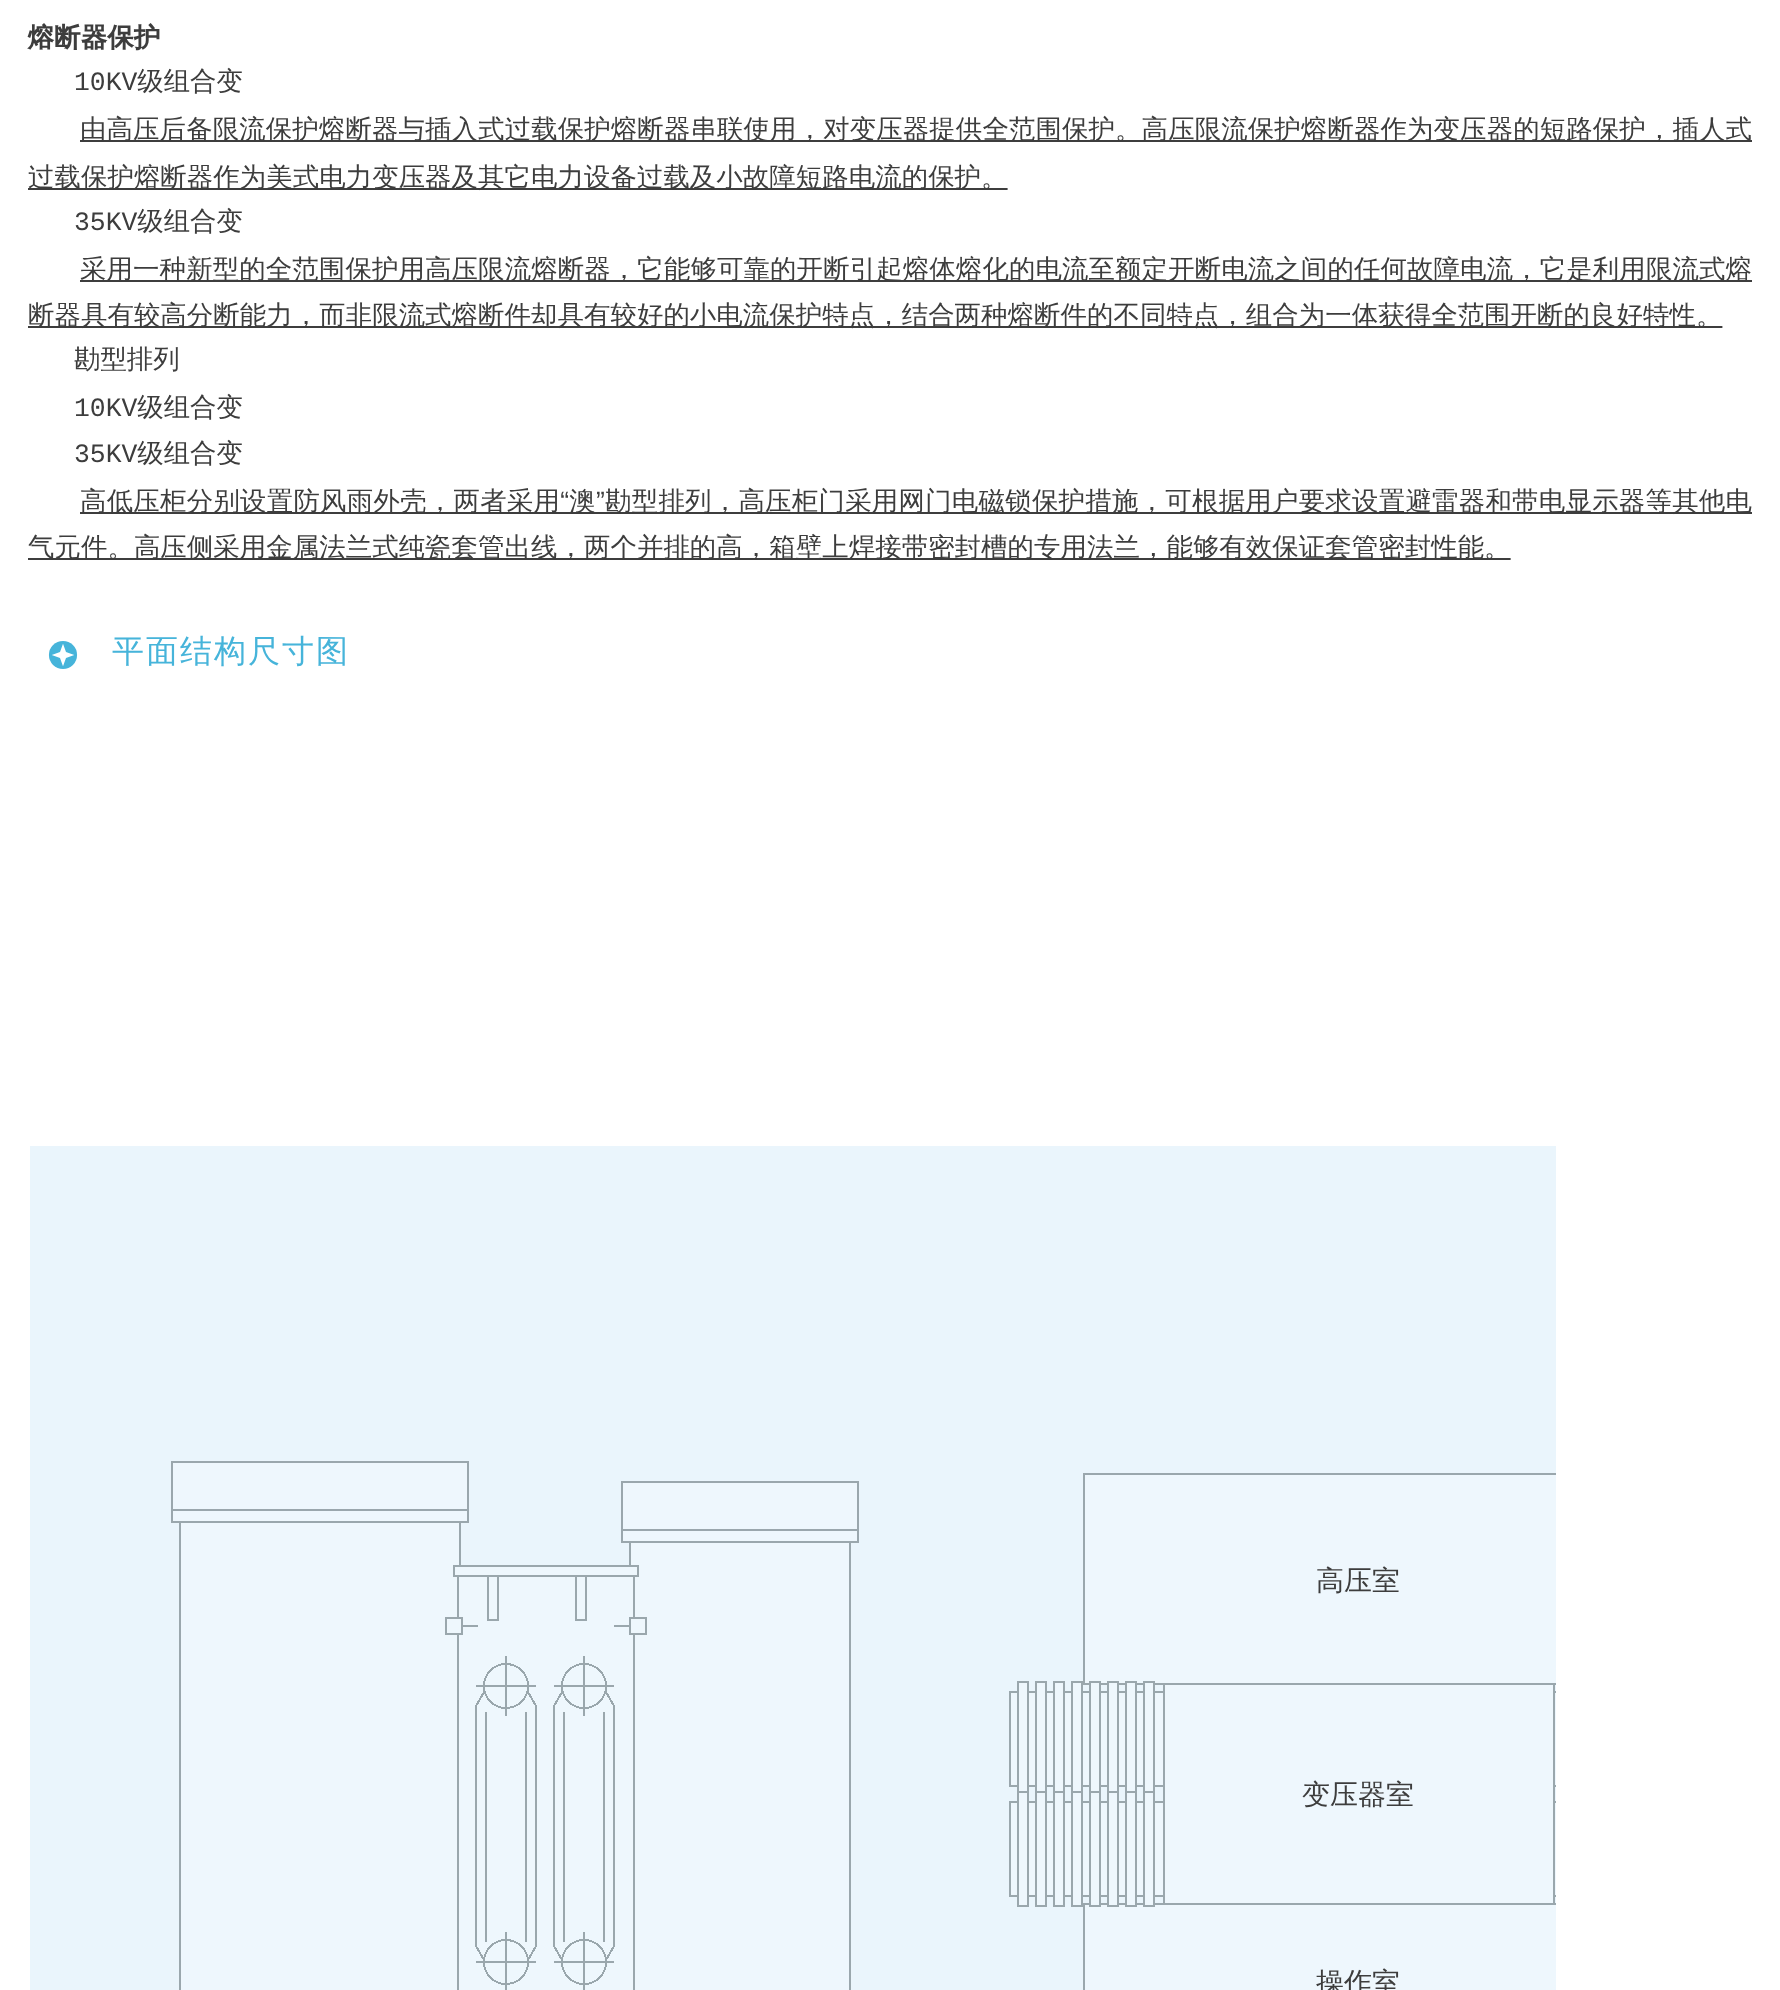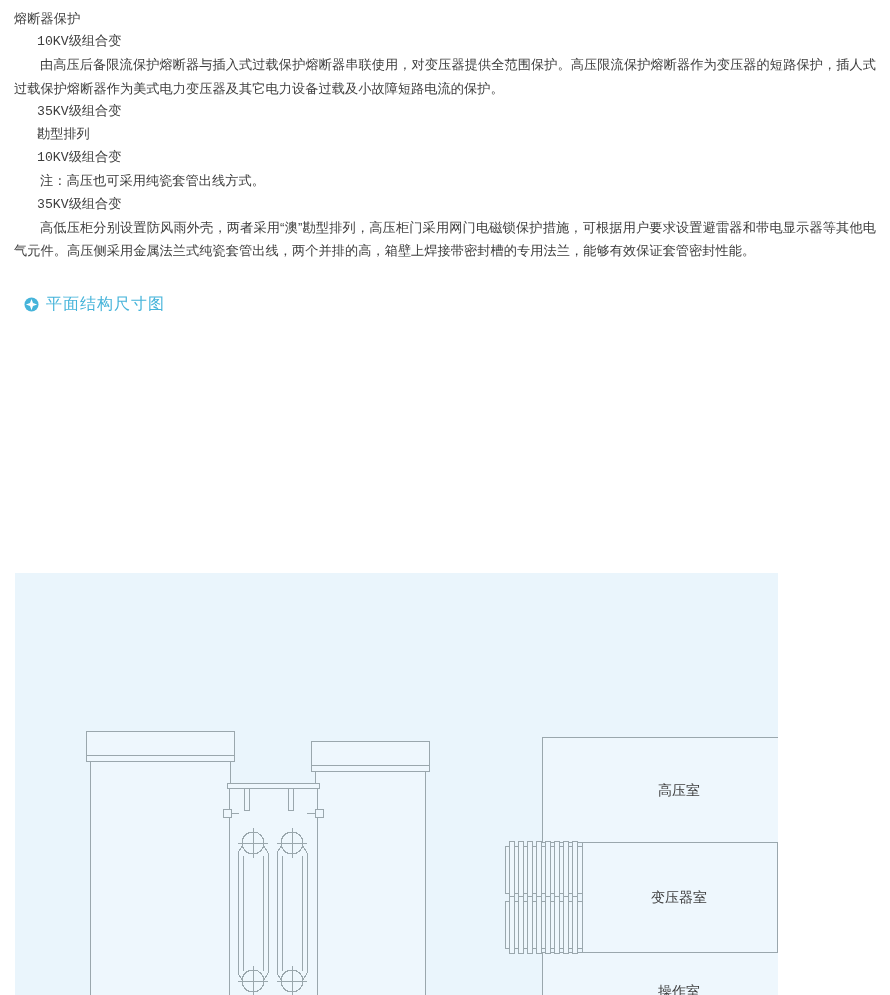--- a/index.html
+++ b/index.html
@@ -18,43 +18,45 @@
   .doc {
     padding: 7px 14px 0 14px;
     box-sizing: border-box;
   }
   .line {
     font-size: 13.2px;
     line-height: 23.2px;
     color: #3d3d3d;
     letter-spacing: 0.1px;
     white-space: nowrap;
+    font-weight: bold;
   }
   .sub-head {
     font-size: 13.2px;
     line-height: 23.2px;
     color: #3d3d3d;
     padding-left: 23px;
     font-family: Liberation Mono, monospace;
   }
   .para {
     font-size: 13.2px;
     line-height: 23.2px;
     color: #3d3d3d;
     text-align: justify;
     text-align-last: left;
     letter-spacing: 0.05px;
+    text-decoration: underline;
   }
   .para.indent { text-indent: 26px; }
 
   .section-head {
     margin: 30px 0 10px 10px;
     display: flex;
     align-items: center;
-    gap: 7px;
+    gap: 17px;
     height: 24px;
   }
   .head-icon {
     width: 15px; height: 15px;
     flex: 0 0 15px;
     display: block;
   }
   .head-title {
     font-size: 16px;
     color: #46b4da;
@@ -78,28 +80,28 @@
 <div class="doc">
 
   <div class="line">熔断器保护</div>
 
   <div class="sub-head">10KV级组合变</div>
 
   <div class="para indent">由高压后备限流保护熔断器与插入式过载保护熔断器串联使用，对变压器提供全范围保护。高压限流保护熔断器作为变压器的短路保护，插人式过载保护熔断器作为美式电力变压器及其它电力设备过载及小故障短路电流的保护。</div>
 
   <div class="sub-head">35KV级组合变</div>
 
+  <div class="para indent">采用一种新型的全范围保护用高压限流熔断器，它能够可靠的开断引起熔体熔化的电流至额定开断电流之间的任何故障电流，它是利用限流式熔断器具有较高分断能力，而非限流式熔断件却具有较好的小电流保护特点，结合两种熔断件的不同特点，组合为一体获得全范围开断的良好特性。</div>
 
   <div class="sub-head">勘型排列</div>
 
   <div class="sub-head">10KV级组合变</div>
 
 
 
-  <div class="para indent">注：高压也可采用纯瓷套管出线方式。</div>
 
   <div class="sub-head">35KV级组合变</div>
 
   <div class="para indent">高低压柜分别设置防风雨外壳，两者采用“澳”勘型排列，高压柜门采用网门电磁锁保护措施，可根据用户要求设置避雷器和带电显示器等其他电气元件。高压侧采用金属法兰式纯瓷套管出线，两个并排的高，箱壁上焊接带密封槽的专用法兰，能够有效保证套管密封性能。</div>
 
   <div class="section-head">
     <svg class="head-icon" viewBox="0 0 32 32">
       <circle cx="16" cy="16" r="15" fill="#46b4da"></circle>
       <path d="M16 4 L19.2 12.8 L28 16 L19.2 19.2 L16 28 L12.8 19.2 L4 16 L12.8 12.8 Z" fill="#ffffff"></path>
     </svg>

